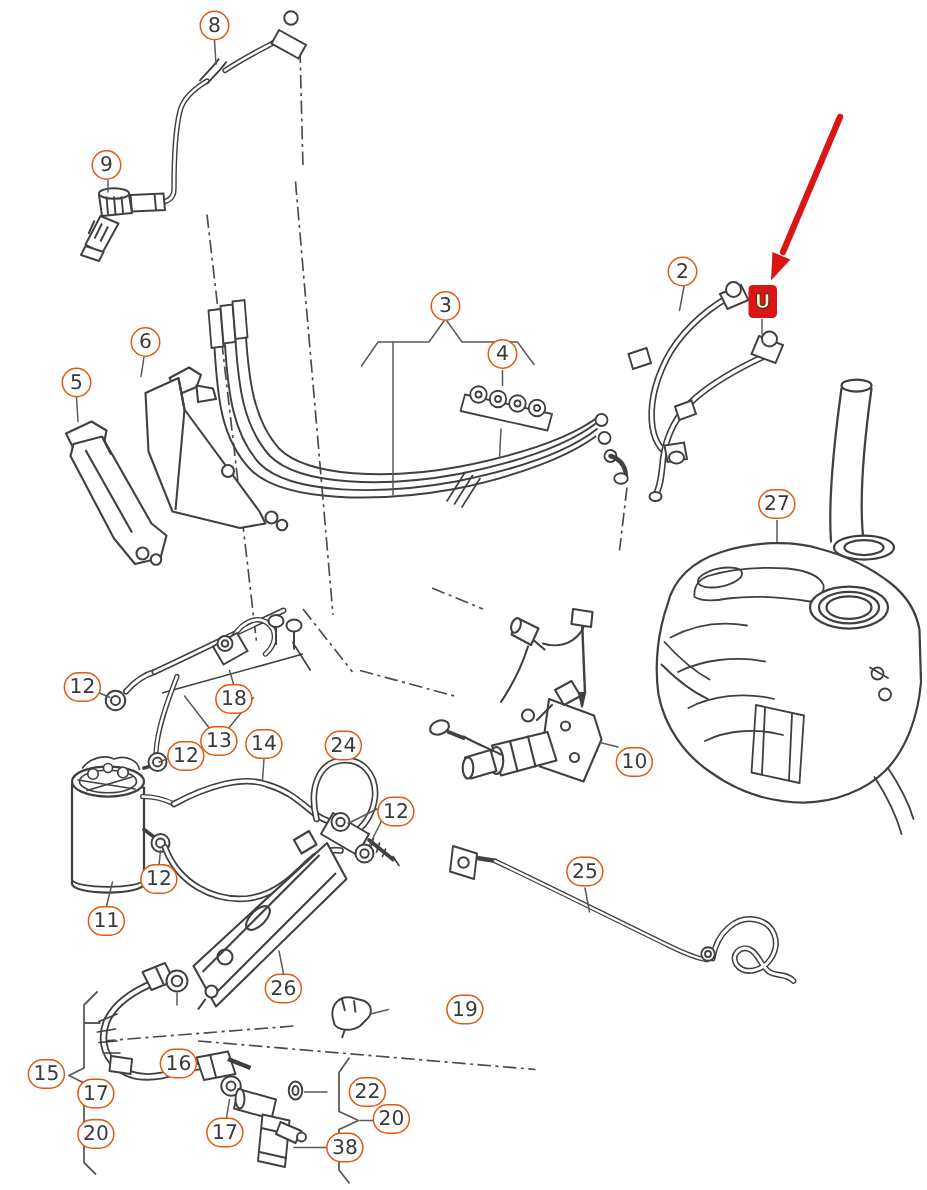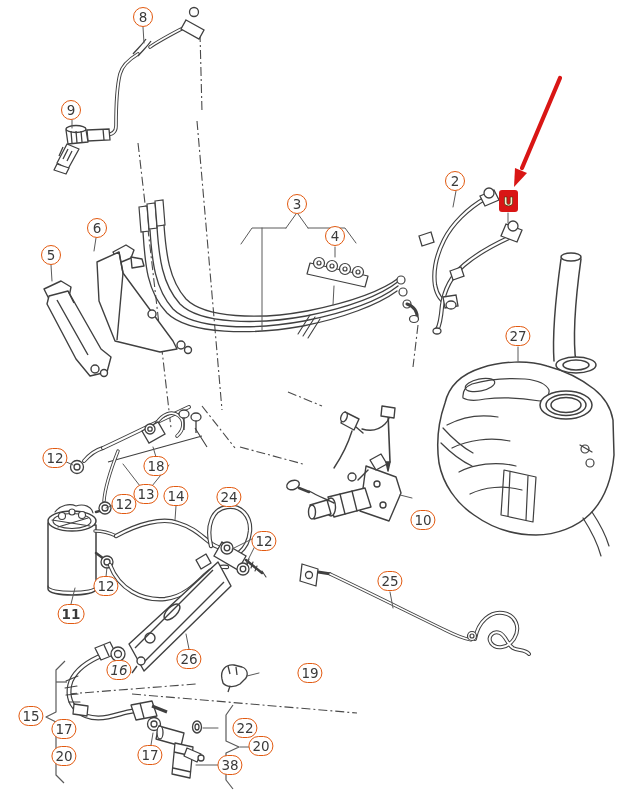--- a/index.html
+++ b/index.html
@@ -386,25 +386,25 @@
       <div class="callout" style="left: 455px; top: 181px;">2</div>
       <div class="callout" style="left: 518px; top: 336px;">27</div>
       <div class="callout" style="left: 55px; top: 458px;">12</div>
       <div class="callout" style="left: 156px; top: 466px;">18</div>
       <div class="callout" style="left: 146px; top: 494px;">13</div>
       <div class="callout" style="left: 176px; top: 496px;">14</div>
       <div class="callout" style="left: 229px; top: 497px;">24</div>
       <div class="callout" style="left: 124px; top: 504px;">12</div>
       <div class="callout" style="left: 264px; top: 541px;">12</div>
       <div class="callout" style="left: 106px; top: 586px;">12</div>
-      <div class="callout" style="left: 71px; top: 614px; font-weight: bold;">11</div>
-      <div class="callout" style="left: 423px; top: 520px;">10</div>
+      <div class="callout" style="left: 71px; top: 614px;">11</div>
+      <div class="callout" style="left: 423px; top: 508px;">10</div>
       <div class="callout" style="left: 390px; top: 581px;">25</div>
       <div class="callout" style="left: 189px; top: 659px;">26</div>
-      <div class="callout" style="left: 119px; top: 670px; font-style: italic;">16</div>
+      <div class="callout" style="left: 119px; top: 709px;">16</div>
       <div class="callout" style="left: 270px; top: 673px; margin-left: 40px;">19</div>
       <div class="callout" style="left: 31px; top: 716px;">15</div>
       <div class="callout" style="left: 64px; top: 729px;">17</div>
       <div class="callout" style="left: 64px; top: 756px;">20</div>
       <div class="callout" style="left: 150px; top: 755px;">17</div>
       <div class="callout" style="left: 228px; top: 728px; margin-left: 17px;">22</div>
       <div class="callout" style="left: 230px; top: 765px;">38</div>
       <div class="callout" style="left: 261px; top: 746px;">20</div>
     </div>
 

